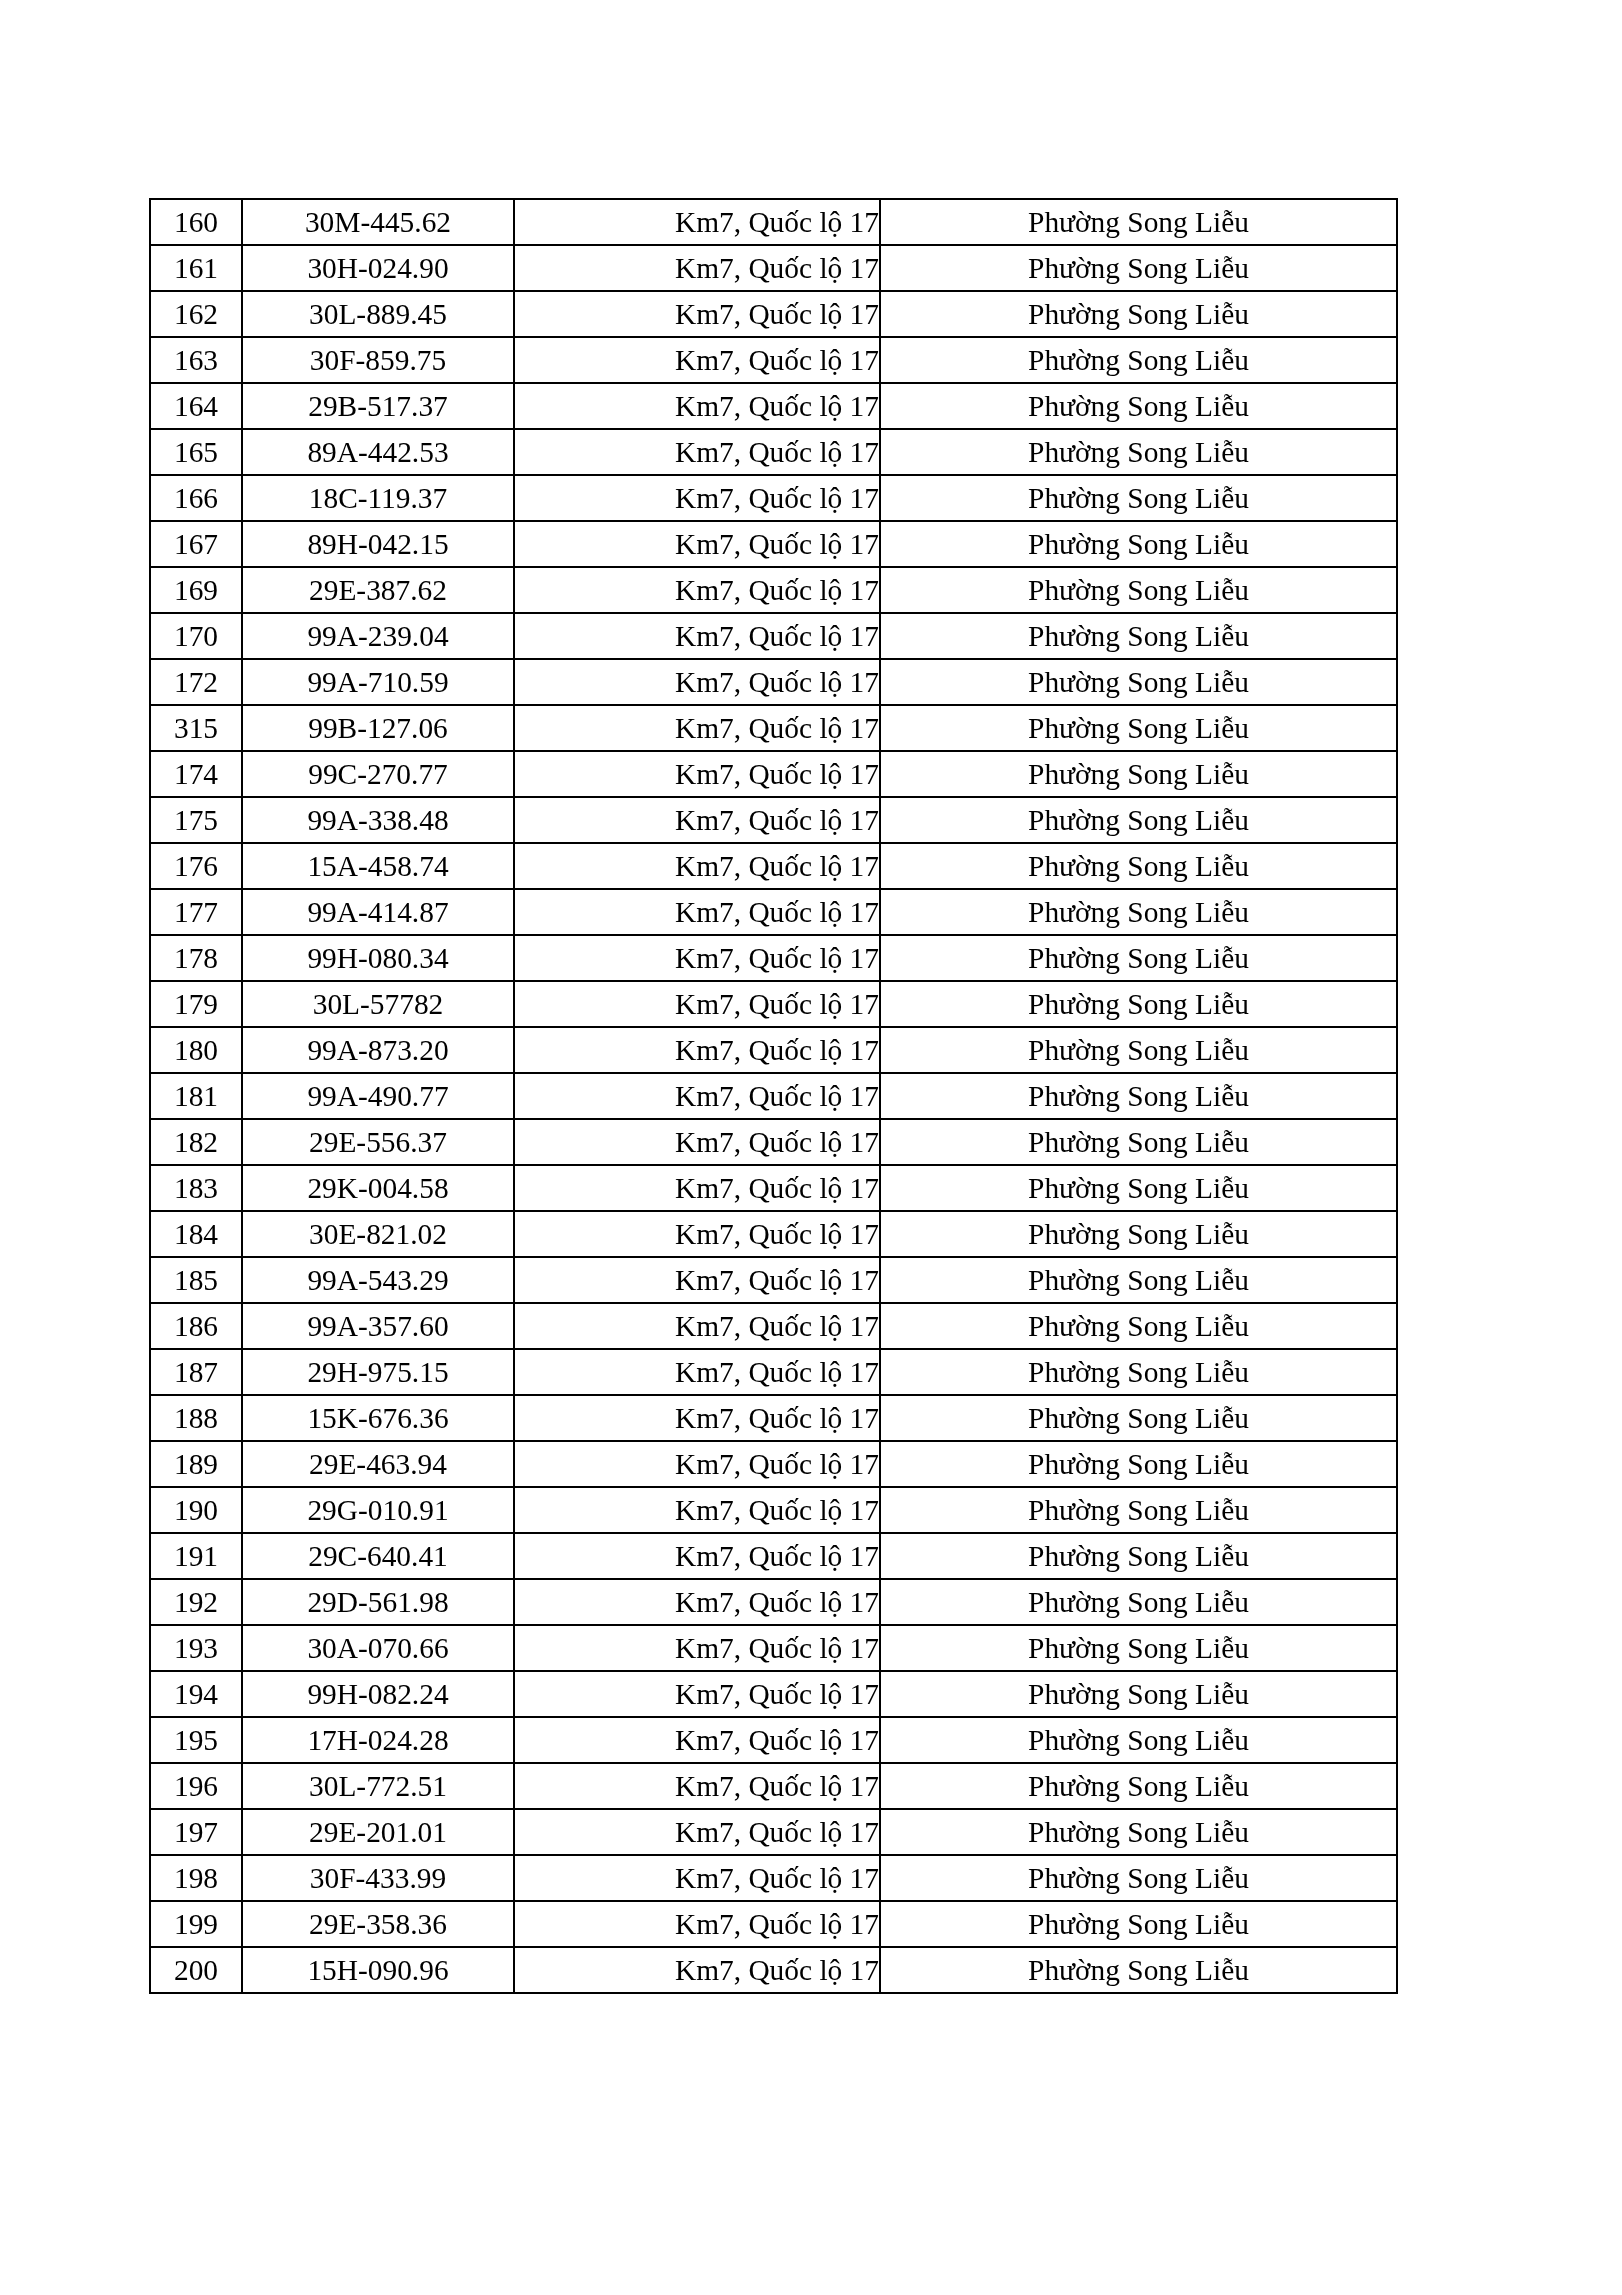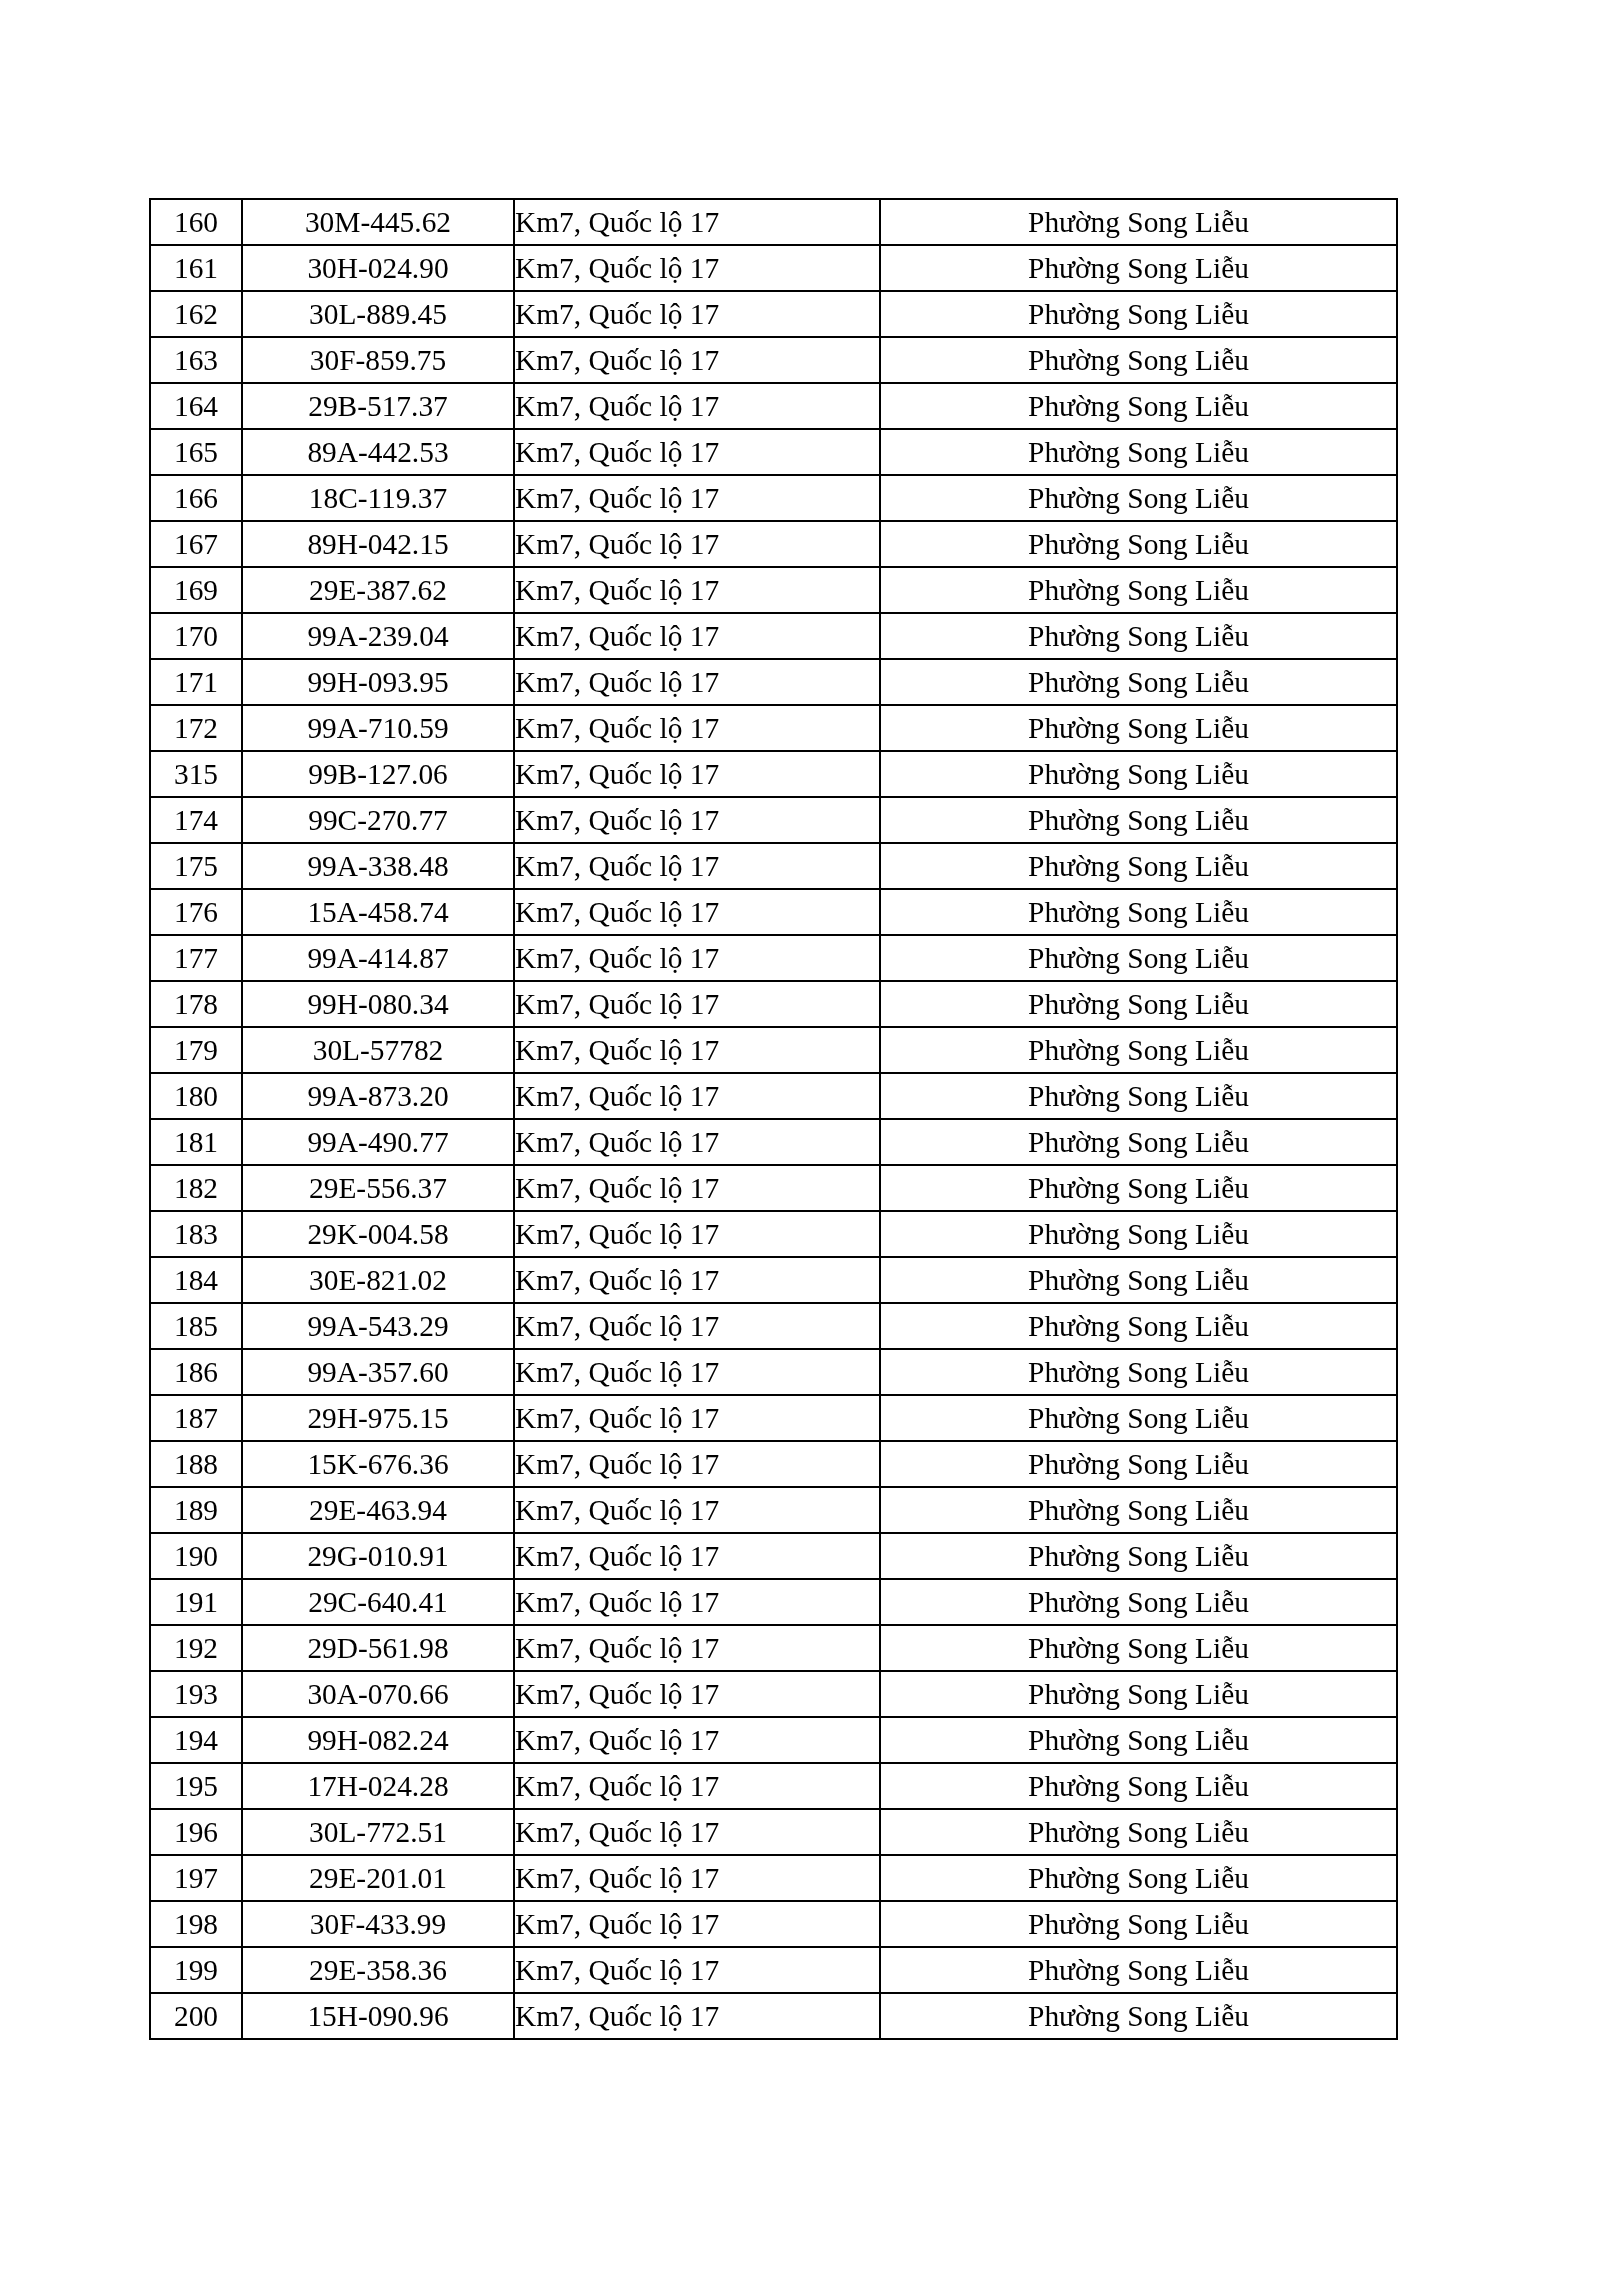--- a/index.html
+++ b/index.html
@@ -52,21 +52,21 @@
     vertical-align: middle;
   }
 
   td.cell-index {
     text-align: center;
   }
   td.cell-plate {
     text-align: center;
   }
   td.cell-location {
-    text-align: left;
+    text-align: right;
     padding-left: 18.3px;
   }
   td.cell-ward {
     text-align: center;
   }
 </style>
 </head>
 <body>
 
 <div id="page">
@@ -133,26 +133,20 @@
           <td class="cell-location">Km7, Quốc lộ 17</td>
           <td class="cell-ward">Phường Song Liễu</td>
         </tr>
         <tr>
           <td class="cell-index">170</td>
           <td class="cell-plate">99A-239.04</td>
           <td class="cell-location">Km7, Quốc lộ 17</td>
           <td class="cell-ward">Phường Song Liễu</td>
         </tr>
         <tr>
-          <td class="cell-index">171</td>
-          <td class="cell-plate">99H-093.95</td>
-          <td class="cell-location">Km7, Quốc lộ 17</td>
-          <td class="cell-ward">Phường Song Liễu</td>
-        </tr>
-        <tr>
           <td class="cell-index">172</td>
           <td class="cell-plate">99A-710.59</td>
           <td class="cell-location">Km7, Quốc lộ 17</td>
           <td class="cell-ward">Phường Song Liễu</td>
         </tr>
         <tr>
           <td class="cell-index">315</td>
           <td class="cell-plate">99B-127.06</td>
           <td class="cell-location">Km7, Quốc lộ 17</td>
           <td class="cell-ward">Phường Song Liễu</td>

